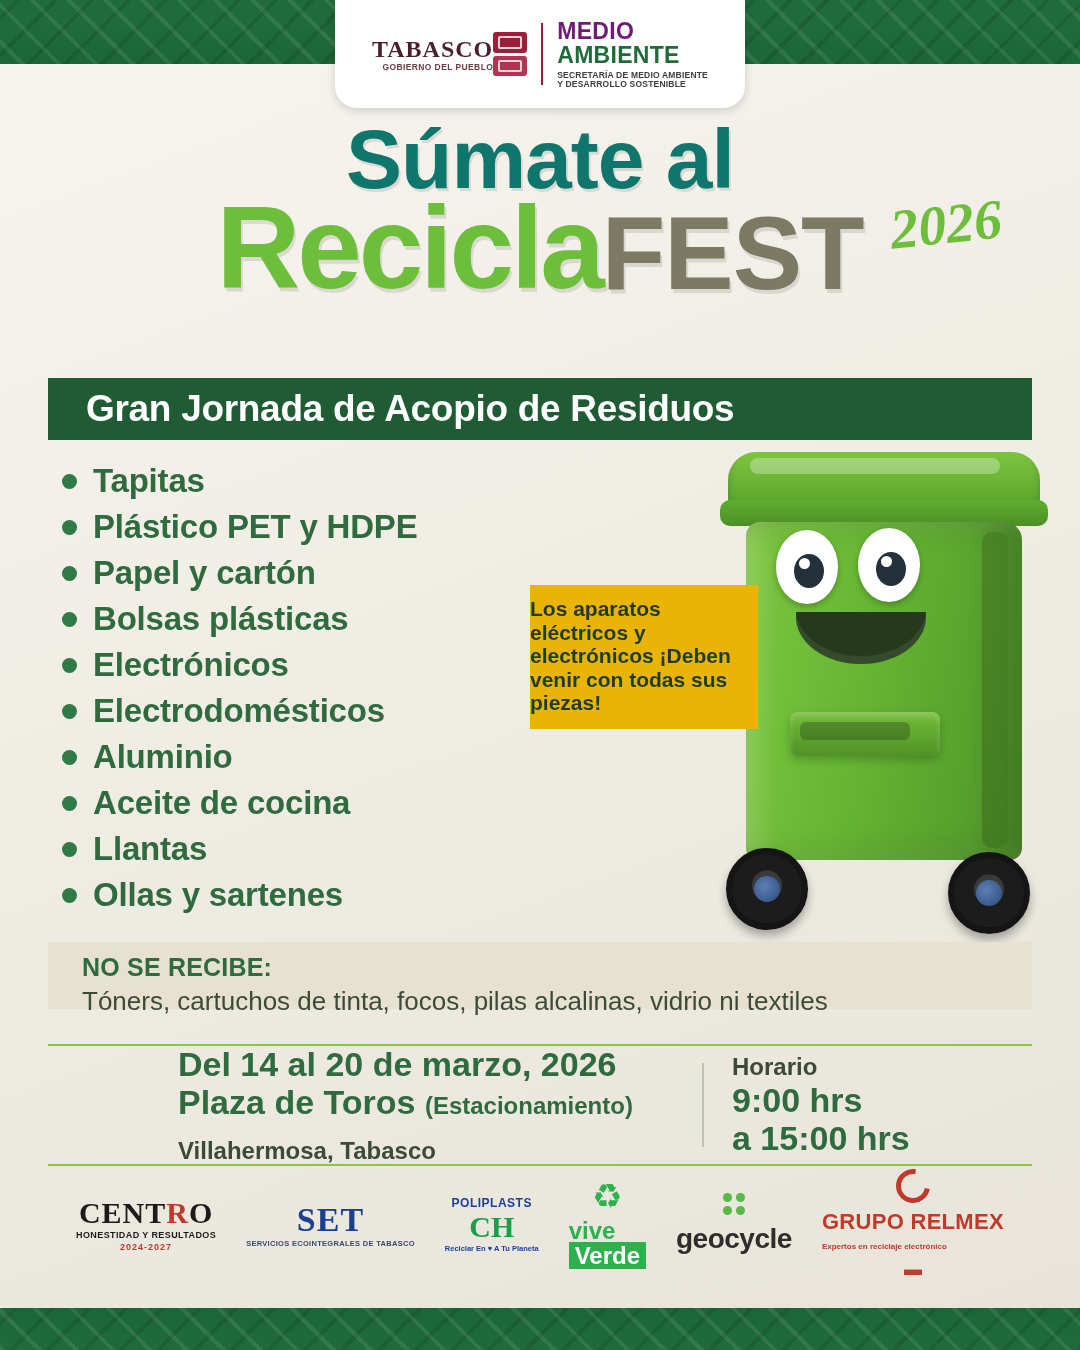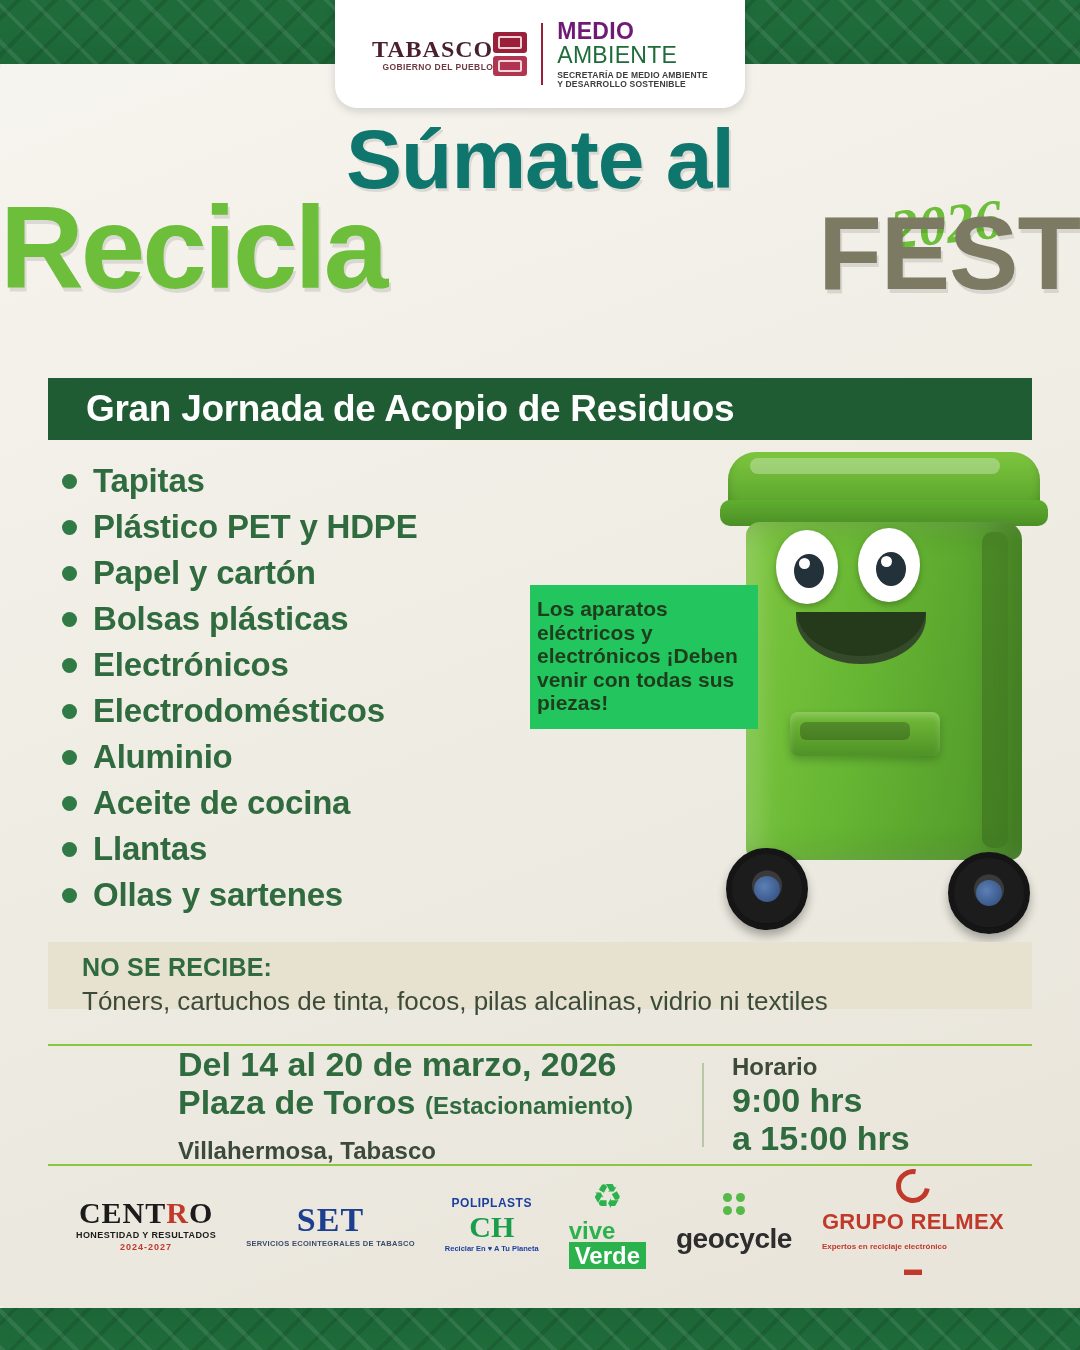--- a/index.html
+++ b/index.html
@@ -90,38 +90,38 @@
   .tabasco-glyph i::after {
     content: ""; position: absolute; inset: 4px 5px;
     border: 2px solid rgba(255,255,255,.8); border-radius: 2px;
   }
   .divider-v { width: 2px; height: 62px; background: #9c1f3a; }
   .medio-block { line-height: 1.05; }
   .medio-block .m1 {
     font-size: 23px; font-weight: bold; color: #701a75; letter-spacing: .3px;
   }
   .medio-block .m2 {
-    font-size: 23px; font-weight: normal; color: #1f6b3a; letter-spacing: .3px;
+    font-size: 23px; font-weight: bold; color: #1f6b3a; letter-spacing: .3px;
   }
   .medio-block .m3 {
     font-size: 8.5px; font-weight: bold; color: #3d3d3d; margin-top: 4px; letter-spacing: .2px;
   }
   .medio-block .m4 {
     font-size: 8.5px; font-weight: bold; color: #3d3d3d; letter-spacing: .2px;
   }
 
   
   .title-wrap { position: absolute; top: 120px; left: 0; width: 100%; text-align: center; z-index: 5; }
   .t-sumate {
     font-size: 84px; font-weight: bold; color: #0f766e; letter-spacing: -1px;
     line-height: .95;
     text-shadow: 2px 3px 0 rgba(0,0,0,.10);
   }
   .t-recicla-line {
-    display: flex; align-items: flex-end; justify-content: space-between;
+    display: flex; align-items: flex-end; justify-content: center;
     margin-top: -4px;
     line-height: .9;
   }
   .t-recicla {
     font-size: 116px; font-weight: bold; color: #6dbe3a; letter-spacing: -3px;
     text-shadow: 2px 4px 0 rgba(0,0,0,.10);
   }
   .t-fest {
     font-size: 104px; font-weight: bold; color: #7d7a63; letter-spacing: -1px;
     text-shadow: 2px 4px 0 rgba(0,0,0,.10);
@@ -155,22 +155,22 @@
   .bullet {
     width: 15px; height: 15px; border-radius: 50%; background: #2f7a45; flex: none;
   }
   .list-item span.txt {
     font-size: 33px; font-weight: bold; color: #2f6b3e; letter-spacing: -.2px;
   }
 
   
   .note {
     position: absolute; left: 530px; top: 585px; width: 228px;
-    background: #22c55e;
-    padding: 12px 7px 14px;
+    background: #eab308;
+    padding: 12px 0 14px;
     z-index: 6;
   }
   .note p {
     color: #1f3d1c; font-size: 21px; font-weight: bold; line-height: 1.12;
   }
 
   
   .bin-wrap {
     position: absolute; right: 20px; top: 430px; width: 340px; height: 540px; z-index: 4;
   }

